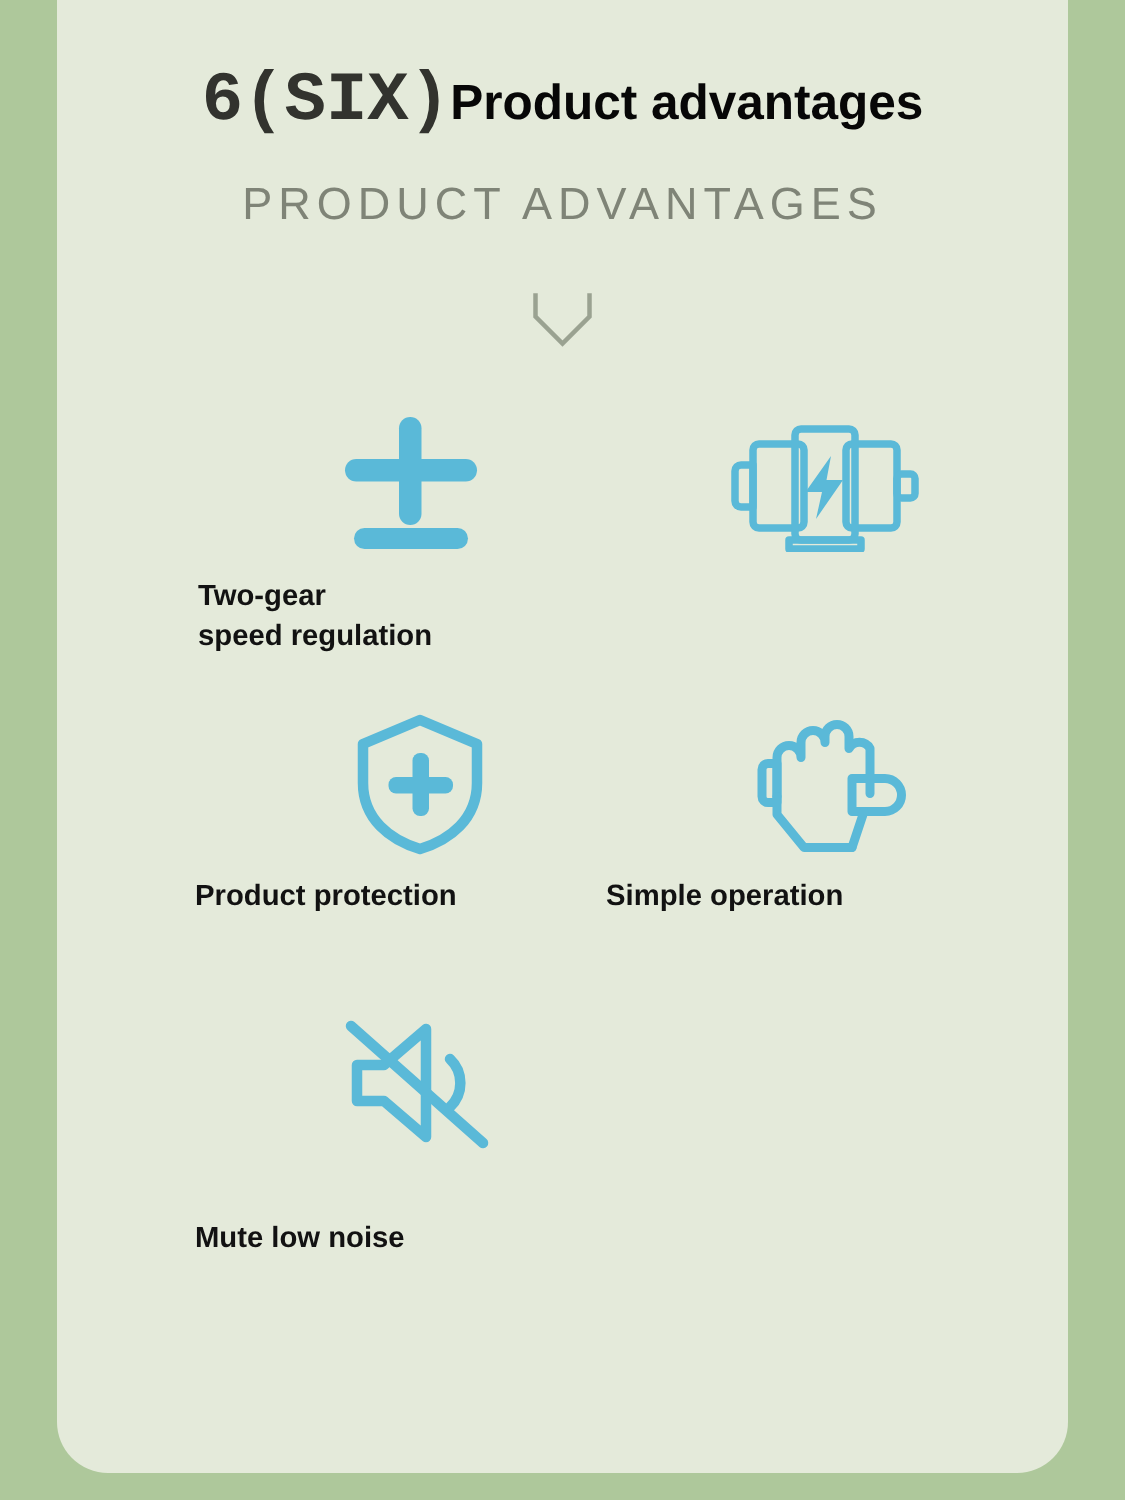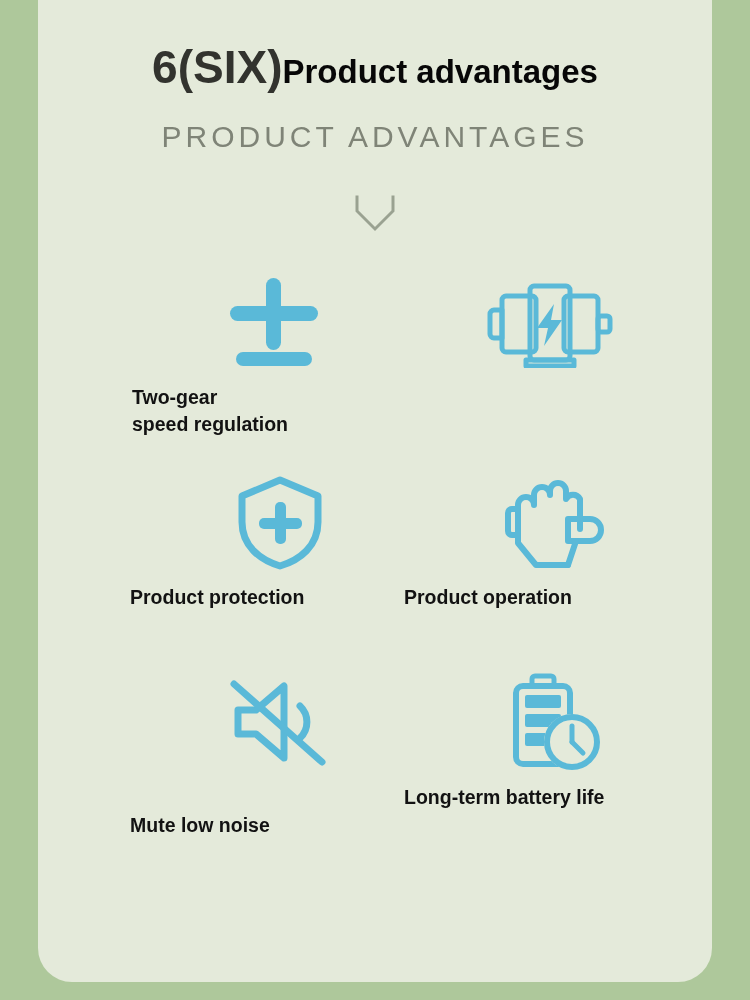--- a/index.html
+++ b/index.html
@@ -49,20 +49,21 @@
     text-align: center;
     white-space: nowrap;
     line-height: 1;
   }
   .title-six {
     font-size: 46px;
     font-weight: 700;
     color: #32332e;
     letter-spacing: 0px;
     vertical-align: baseline;
+    font-family: Liberation Mono, monospace;
   }
   .title-main {
     font-size: 33px;
     font-weight: 700;
     color: #070707;
     letter-spacing: 0px;
     vertical-align: baseline;
   }
   .subtitle {
     position: absolute;
@@ -228,21 +229,21 @@
                          A8 8 0 0 1 64 18 L64 26 A8 8 0 0 1 78 26 L78 56"></path>
 
                 <path d="M16 58 L16 70 L34 92 L66 92"></path>
 
                 <path d="M66 46 L88 46 A8 8 0 0 1 88 68 L66 68 Z"></path>
 
                 <path d="M74 68 L66 92"></path>
               </g>
             </svg>
           </div>
-          <div class="cell-label">Product operation</div>
+          <div class="cell-label">Simple operation</div>
         </div>
       </div>
 
       <div class="row r3">
 
         <div class="cell left">
           <div class="icon-box">
             <svg width="108" height="96" viewBox="0 0 108 96">
               <g fill="none" stroke="#5ab9d8" stroke-width="7" stroke-linejoin="round" stroke-linecap="round">
 
@@ -250,41 +251,17 @@
 
                 <path d="M74 32 A22 22 0 0 1 74 64"></path>
 
                 <path d="M8 10 L96 88"></path>
               </g>
             </svg>
           </div>
           <div class="cell-label">Mute low noise</div>
         </div>
 
-        <div class="cell right">
-          <div class="icon-box">
-            <svg width="100" height="100" viewBox="0 0 100 100">
-
-              <rect x="28" y="4" width="22" height="10" rx="3" fill="none" stroke="#5ab9d8" stroke-width="5"></rect>
-
-              <rect x="12" y="14" width="54" height="78" rx="7" fill="none" stroke="#5ab9d8" stroke-width="6"></rect>
-
-              <g fill="#5ab9d8">
-                <rect x="21" y="23" width="36" height="13" rx="2"></rect>
-                <rect x="21" y="42" width="36" height="13" rx="2"></rect>
-                <rect x="21" y="61" width="36" height="13" rx="2"></rect>
-              </g>
-
-              <circle cx="68" cy="70" r="28" fill="#e4eada"></circle>
-              <circle cx="68" cy="70" r="25" fill="none" stroke="#5ab9d8" stroke-width="6"></circle>
-              <g stroke="#5ab9d8" stroke-width="5" stroke-linecap="round" fill="none">
-                <path d="M68 54 L68 70"></path>
-                <path d="M68 70 L79 81"></path>
-              </g>
-            </svg>
-          </div>
-          <div class="cell-label">Long-term battery life</div>
-        </div>
       </div>
 
     </div>
   </div>
 </div>
 
 </body></html>

